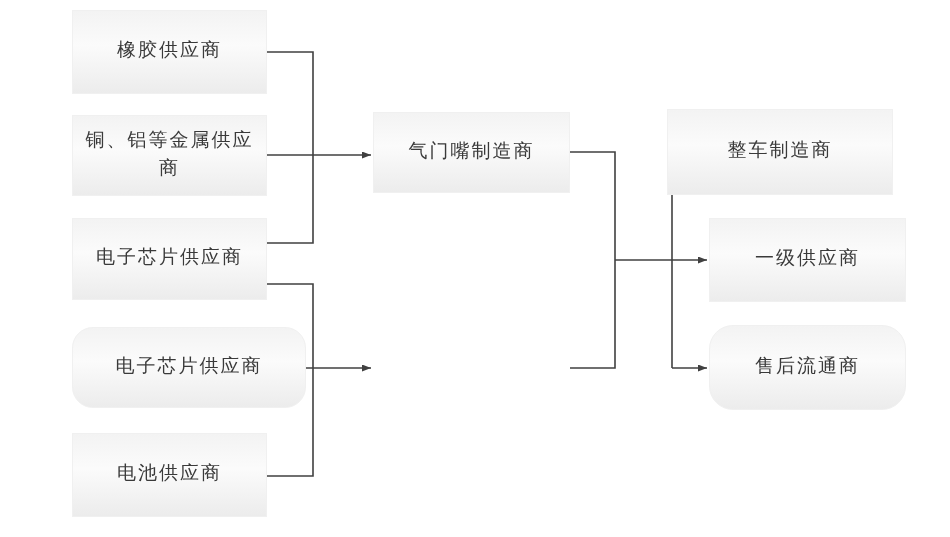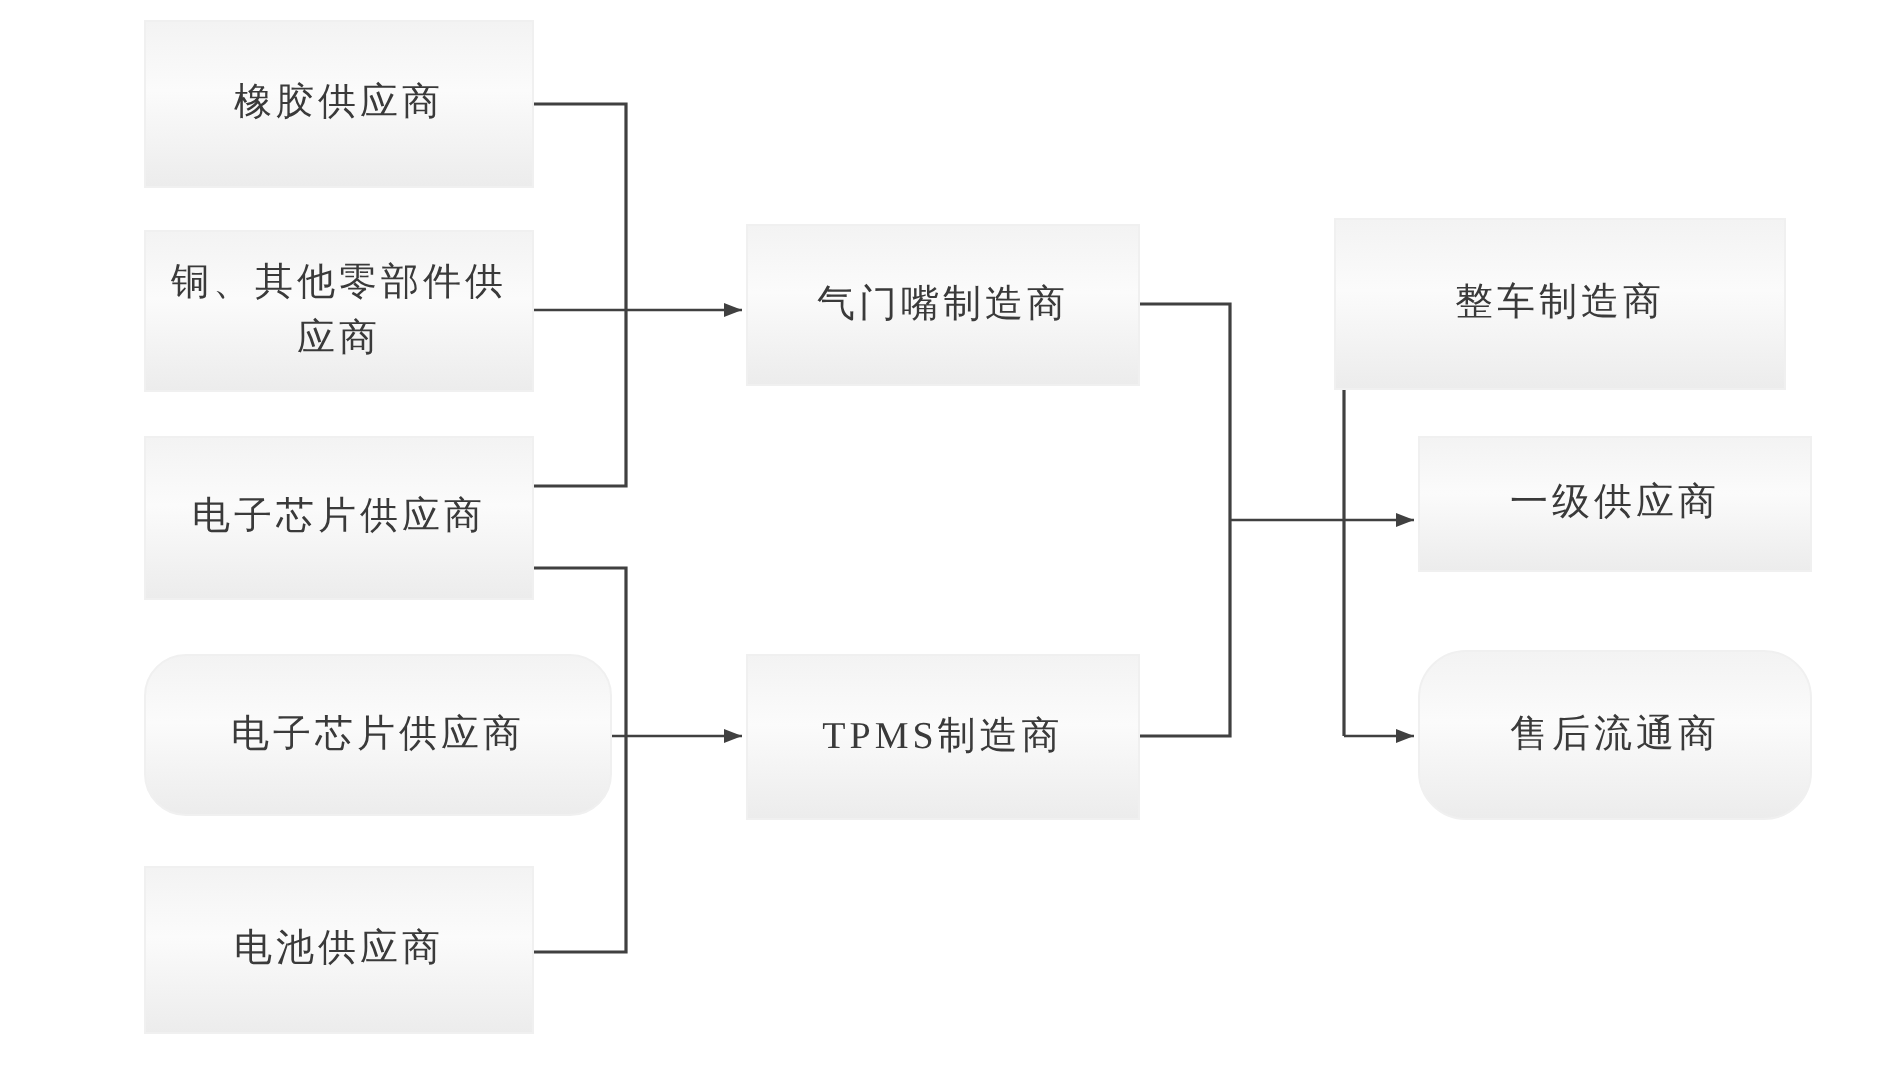--- a/index.html
+++ b/index.html
@@ -1,21 +1,21 @@
 <!DOCTYPE html>
 <html><head>
 <meta charset="utf-8">
 <style>
   html, body { margin: 0; padding: 0; background: #ffffff; }
   .canvas {
     position: relative;
     width: 950px;
     height: 537px;
     background: #ffffff;
-    font-family: Liberation Serif, serif;
+    font-family: Liberation Mono, monospace;
     overflow: hidden;
   }
   svg.wires {
     position: absolute;
     left: 0; top: 0;
     width: 950px; height: 537px;
   }
   .node {
     position: absolute;
     display: flex;
@@ -35,21 +35,21 @@
   .n-rubber      { left: 72px;  top: 10px;  width: 195px; height: 84px; }
   .n-metal       { left: 72px;  top: 115px; width: 195px; height: 81px; }
   .n-other-parts { left: 72px;  top: 218px; width: 195px; height: 82px; }
   .n-chip        { left: 72px;  top: 327px; width: 234px; height: 81px; border-radius: 21px; }
   .n-battery     { left: 72px;  top: 433px; width: 195px; height: 84px; }
   
   .n-valve       { left: 373px; top: 112px; width: 197px; height: 81px; }
   .n-tpms        { left: 373px; top: 327px; width: 197px; height: 83px; }
   
   .n-oem         { left: 667px; top: 109px; width: 226px; height: 86px; text-align: right; }
-  .n-tier1       { left: 709px; top: 218px; width: 197px; height: 68px; }
+  .n-tier1       { left: 709px; top: 218px; width: 197px; height: 84px; }
   .n-aftermarket { left: 709px; top: 325px; width: 197px; height: 85px; border-radius: 24px; }
 
   .wire  { stroke: #404040; stroke-width: 1.6; fill: none; }
   .wire-thin { stroke: #404040; stroke-width: 1.3; fill: none; }
 </style>
 </head>
 <body>
 
 <div class="canvas">
 
@@ -70,37 +70,34 @@
     <path class="wire" d="M672,152 V368"></path>
     <path class="wire-thin" d="M615,260 H707" marker-end="url(#arrow)"></path>
     <path class="wire-thin" d="M672,152 H707" marker-end="url(#arrow)"></path>
     <path class="wire-thin" d="M672,368 H707" marker-end="url(#arrow)"></path>
   </svg>
 
   <div class="node n-rubber">
     <span>橡胶供应商</span>
   </div>
   <div class="node n-metal">
-    <span>铜、其他零部件供应商</span>
+    <span>铜、铝等金属供应商</span>
   </div>
   <div class="node n-other-parts">
     <span>电子芯片供应商</span>
   </div>
   <div class="node n-chip">
     <span>电子芯片供应商</span>
   </div>
   <div class="node n-valve">
     <span>气门嘴制造商</span>
   </div>
 
   <div class="node n-battery">
     <span>电池供应商</span>
-  </div>
-  <div class="node n-tpms">
-    <span>TPMS制造商</span>
   </div>
 
   <div class="node n-oem">
     <span>整车制造商</span>
   </div>
   <div class="node n-tier1">
     <span>一级供应商</span>
   </div>
   <div class="node n-aftermarket">
     <span>售后流通商</span>

